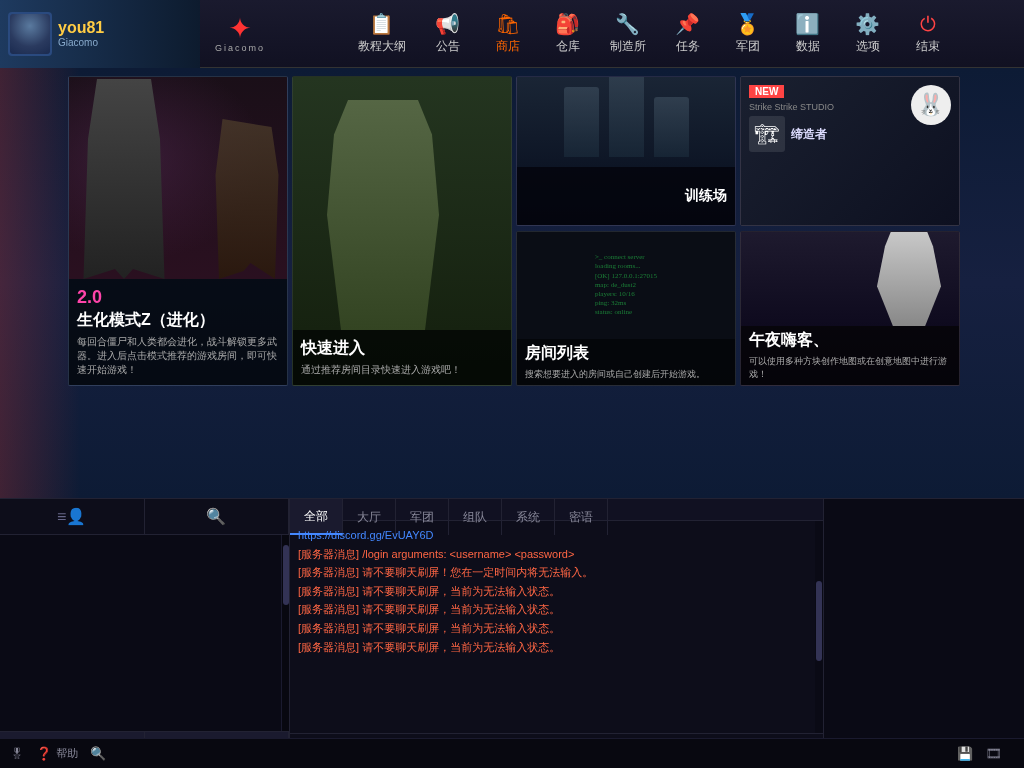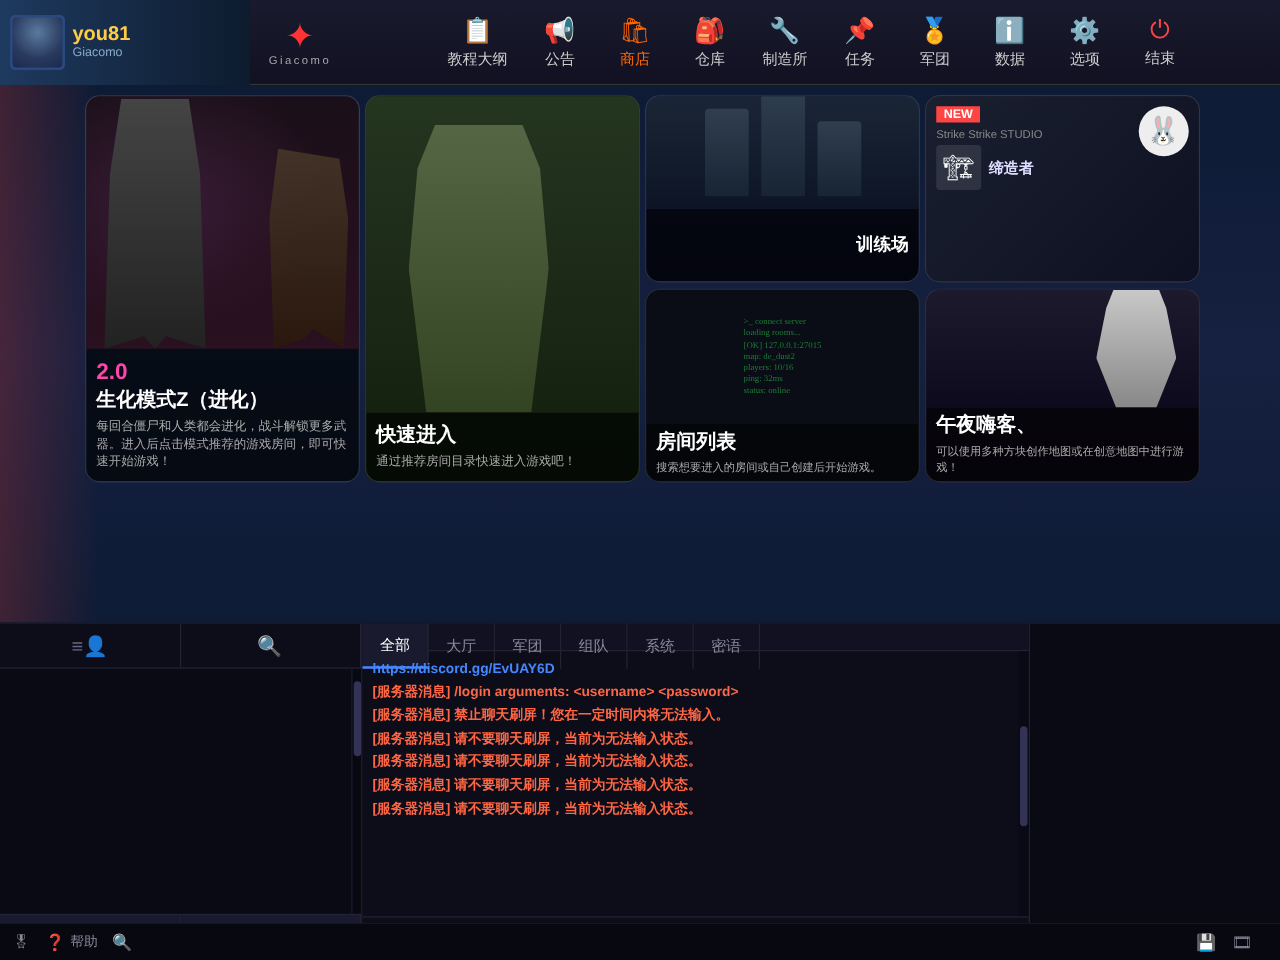--- a/index.html
+++ b/index.html
@@ -149,21 +149,21 @@
       z-index: 5;
       display: grid;
       grid-template-columns: 220px 220px 220px 220px;
       grid-template-rows: auto;
       gap: 4px;
       padding: 8px 8px 8px 8px;
       margin-left: 60px;
     }
 
     .game-card {
-      border-radius: 12px;
+      border-radius: 2px;
       overflow: hidden;
       cursor: pointer;
       position: relative;
       border: 1px solid rgba(255,255,255,0.1);
     }
 
     
     .card-bio {
       grid-column: 1;
       grid-row: 1 / 3;
@@ -534,21 +534,20 @@
       width: 6px;
       height: 80px;
       background: #333355;
       border-radius: 3px;
       margin: 60px auto 0;
     }
     .chat-msg {
       font-size: 11px;
       line-height: 1.6;
       margin-bottom: 1px;
-      font-weight: bold;
     }
     .chat-msg.link { color: #4488ff; }
     .chat-msg.server { color: #ff6644; }
     .chat-input-row {
       display: flex;
       height: 36px;
       border-top: 1px solid #222233;
       align-items: center;
       padding: 0 6px;
       gap: 6px;
@@ -793,21 +792,21 @@
       <div class="chat-tab active">全部</div>
       <div class="chat-tab">大厅</div>
       <div class="chat-tab">军团</div>
       <div class="chat-tab">组队</div>
       <div class="chat-tab">系统</div>
       <div class="chat-tab">密语</div>
     </div>
     <div class="chat-messages">
       <div class="chat-msg link">https://discord.gg/EvUAY6D</div>
       <div class="chat-msg server">[服务器消息] /login arguments: &lt;username&gt; &lt;password&gt;</div>
-      <div class="chat-msg server">[服务器消息] 禁止聊天刷屏！您在一定时间内将无法输入。</div>
+      <div class="chat-msg server">[服务器消息] 请不要聊天刷屏！您在一定时间内将无法输入。</div>
       <div class="chat-msg server">[服务器消息] 请不要聊天刷屏，当前为无法输入状态。</div>
       <div class="chat-msg server">[服务器消息] 请不要聊天刷屏，当前为无法输入状态。</div>
       <div class="chat-msg server">[服务器消息] 请不要聊天刷屏，当前为无法输入状态。</div>
       <div class="chat-msg server">[服务器消息] 请不要聊天刷屏，当前为无法输入状态。</div>
       <div class="chat-scroll">
         <div class="chat-scroll-thumb"></div>
       </div>
     </div>
     <div class="chat-input-row">
       <select class="chat-channel-select">

